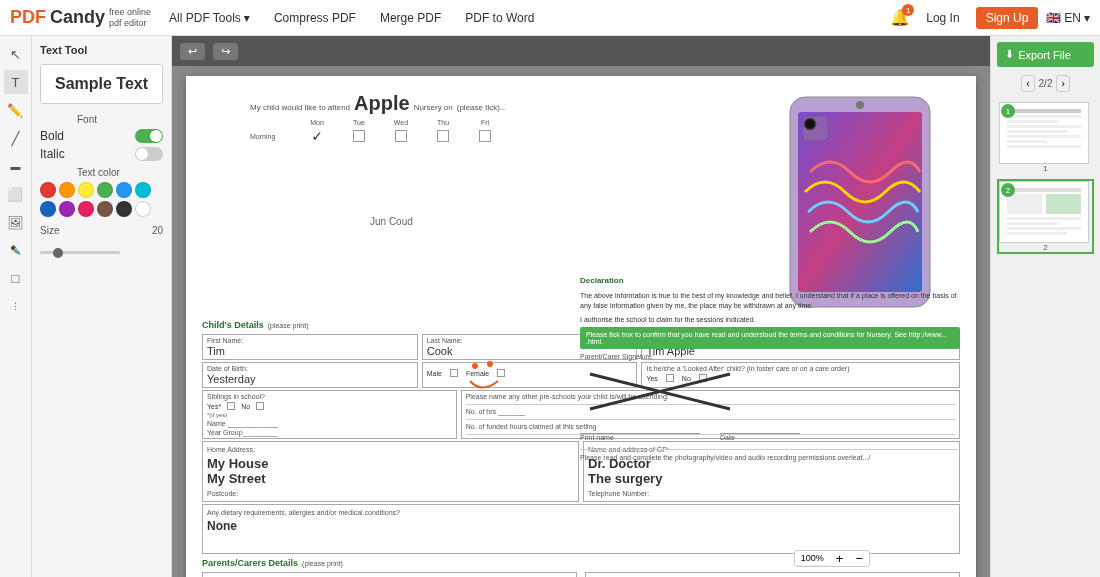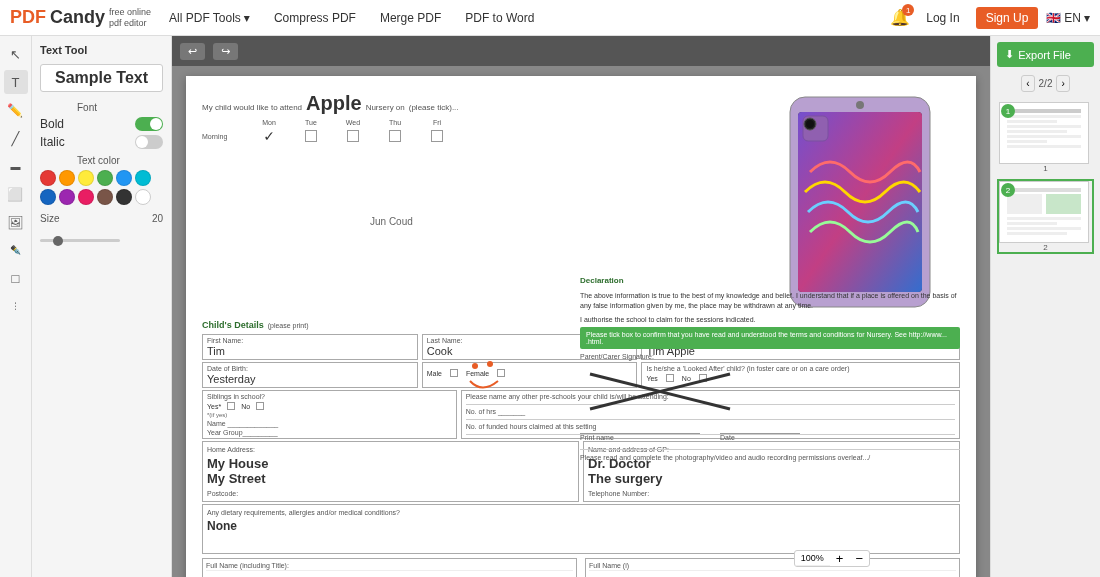--- a/index.html
+++ b/index.html
@@ -65,21 +65,21 @@
       border-right: 1px solid #ddd;
       padding: 8px;
       flex-shrink: 0;
       overflow-y: auto;
     }
     .panel-title { font-size: 11px; color: #333; font-weight: bold; margin-bottom: 8px; }
     .sample-text-box {
       background: #fff;
       border: 1px solid #ccc;
       border-radius: 3px;
-      padding: 4px 8px;
+      padding: 10px 8px;
       font-size: 16px;
       font-weight: bold;
       color: #333;
       text-align: center;
       margin-bottom: 10px;
       cursor: pointer;
     }
     .panel-section-title { font-size: 10px; color: #555; margin-bottom: 4px; margin-left: 37px; }
     .toggle-row { display: flex; align-items: center; justify-content: space-between; margin-bottom: 4px; }
     .toggle-label { font-size: 12px; color: #333; }
@@ -347,21 +347,21 @@
   </div>
 
   <div class="pdf-area">
     <div class="pdf-toolbar">
       <button class="pdf-tool-btn">↩</button>
       <button class="pdf-tool-btn">↪</button>
     </div>
     <div class="pdf-content">
       <div class="pdf-page">
 
-        <div style="display:flex; gap:24px; margin-bottom:6px;">
+        <div style="display:flex; gap:24px; margin-bottom:6px;margin-left:48px;">
           <div style="flex:1;">
             <div style="display:flex; align-items:baseline; gap:4px; flex-wrap:wrap;">
               <span style="font-size:8px; color:#555;">My child would like to attend</span>
               <span style="font-size:20px; font-weight:bold; color:#333;">Apple</span>
               <span style="font-size:8px; color:#555;">Nursery on</span>
               <span style="font-size:8px; color:#555;">(please tick)...</span>
             </div>
 
             <div style="margin-top:4px;">
               <div style="display:flex; align-items:center; gap:2px;">
@@ -504,20 +504,24 @@
             </div>
           </div>
 
           <div style="border:1px solid #aaa; padding:4px; margin-bottom:4px; min-height:50px;">
             <div style="font-size:7px; color:#555; margin-bottom:3px;">Any dietary requirements, allergies and/or medical conditions?</div>
             <div style="font-size:12px; font-weight:bold; color:#333;">None</div>
           </div>
         </div>
 
         <div>
+          <div style="display:flex; align-items:center; gap:4px; margin-bottom:4px;">
+            <span class="pdf-section-title" style="margin:0;">Parents/Carers Details</span>
+            <span style="font-size:7px; color:#555;">(please print)</span>
+          </div>
           <div style="display:flex; gap:8px;">
             <div style="flex:1; border:1px solid #aaa; padding:3px;">
               <div class="parent-field">Full Name (including Title):</div>
 
             </div>
             <div style="flex:1; border:1px solid #aaa; padding:3px;">
               <div class="parent-field">Full Name (i)</div>
 
             </div>
           </div>

